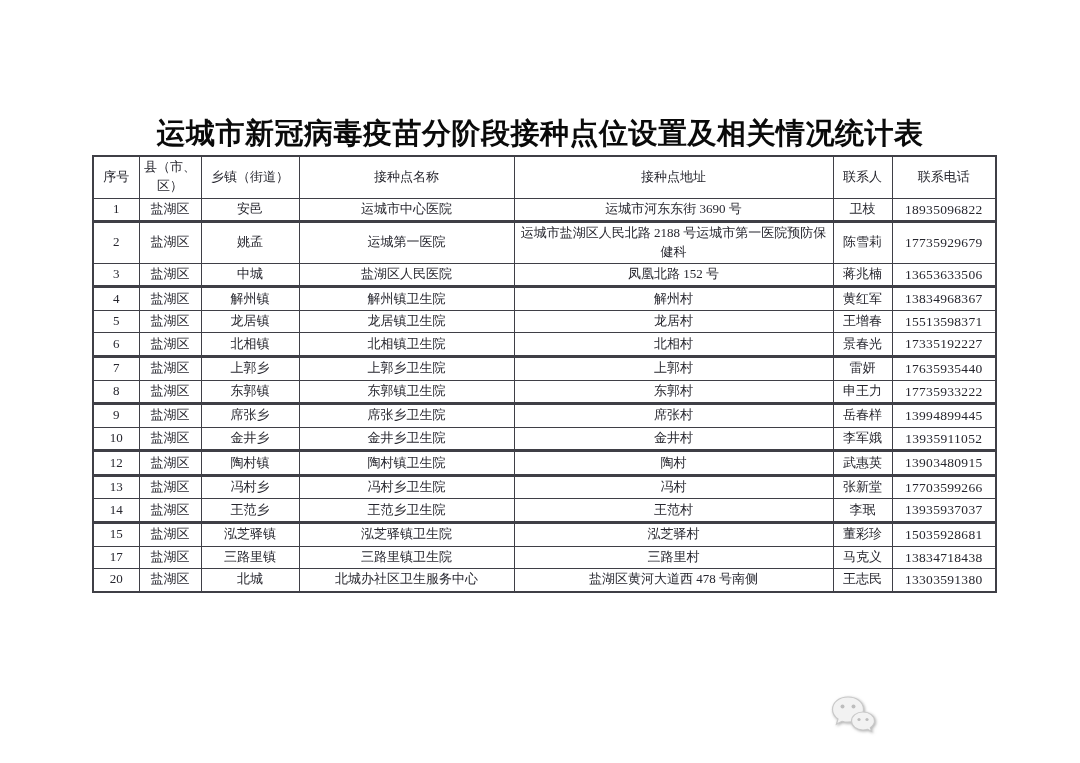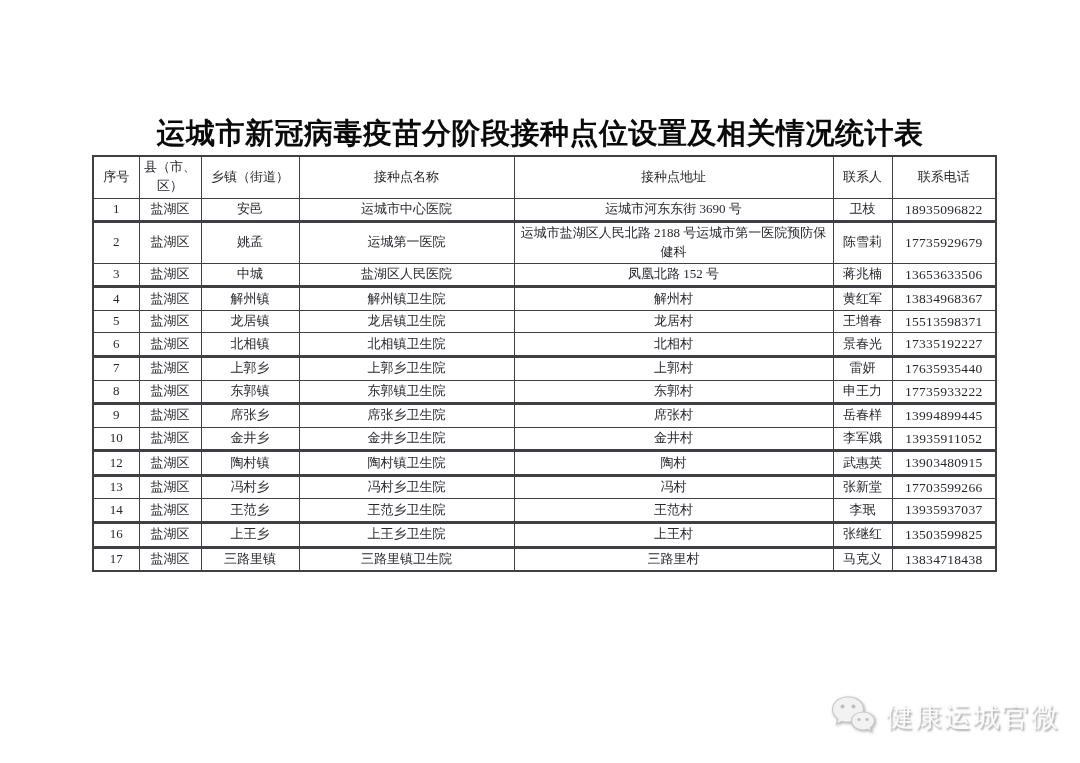--- a/index.html
+++ b/index.html
@@ -185,51 +185,59 @@
         </tr>
         <tr class="thick-bottom">
           <td class="num">14</td>
           <td>盐湖区</td>
           <td>王范乡</td>
           <td>王范乡卫生院</td>
           <td>王范村</td>
           <td>李珉</td>
           <td class="phone">13935937037</td>
         </tr>
-        <tr class="thick-bottom">
-          <td class="num">16</td>
-          <td>盐湖区</td>
-          <td>上王乡</td>
-          <td>上王乡卫生院</td>
-          <td>上王村</td>
-          <td>张继红</td>
-          <td class="phone">13503599825</td>
+        <tr>
+          <td class="num">15</td>
+          <td>盐湖区</td>
+          <td>泓芝驿镇</td>
+          <td>泓芝驿镇卫生院</td>
+          <td>泓芝驿村</td>
+          <td>董彩珍</td>
+          <td class="phone">15035928681</td>
         </tr>
         <tr>
           <td class="num">17</td>
           <td>盐湖区</td>
           <td>三路里镇</td>
           <td>三路里镇卫生院</td>
           <td>三路里村</td>
           <td>马克义</td>
           <td class="phone">13834718438</td>
+        </tr>
+        <tr>
+          <td class="num">20</td>
+          <td>盐湖区</td>
+          <td>北城</td>
+          <td>北城办社区卫生服务中心</td>
+          <td>盐湖区黄河大道西 478 号南侧</td>
+          <td>王志民</td>
+          <td class="phone">13303591380</td>
         </tr>
       </tbody>
   </table>
 </div>
 
 <div class="watermark">
   <span class="wm-icon">
     <svg width="46" height="42" viewBox="0 0 46 42">
       <g fill="#f2f2f2" stroke="#c9c9c9" stroke-width="1.2">
         <path d="M18 3 C9 3 2.5 8.5 2.5 15.5 C2.5 19.5 4.8 22.8 8 25 L6.5 30 L12 27.3 C13.8 27.9 15.8 28.2 18 28.2 C27 28.2 33.5 22.5 33.5 15.5 C33.5 8.5 27 3 18 3 Z"></path>
         <path d="M33 18 C26.5 18 21.5 22 21.5 27 C21.5 32 26.5 36 33 36 C34.6 36 36.1 35.8 37.5 35.3 L41.5 37.3 L40.4 33.7 C42.8 32 44.5 29.7 44.5 27 C44.5 22 39.5 18 33 18 Z"></path>
       </g>
       <g fill="#bdbdbd">
         <circle cx="12.5" cy="12.5" r="2"></circle>
         <circle cx="23.5" cy="12.5" r="2"></circle>
         <circle cx="29" cy="25.5" r="1.6"></circle>
         <circle cx="37" cy="25.5" r="1.6"></circle>
       </g>
     </svg>
   </span>
-  <span class="wm-text">健康运城官微</span>
 </div>
 
 </body></html>

